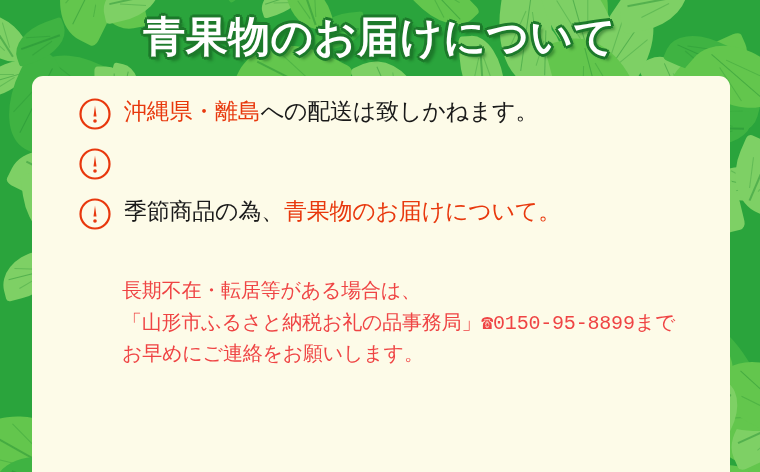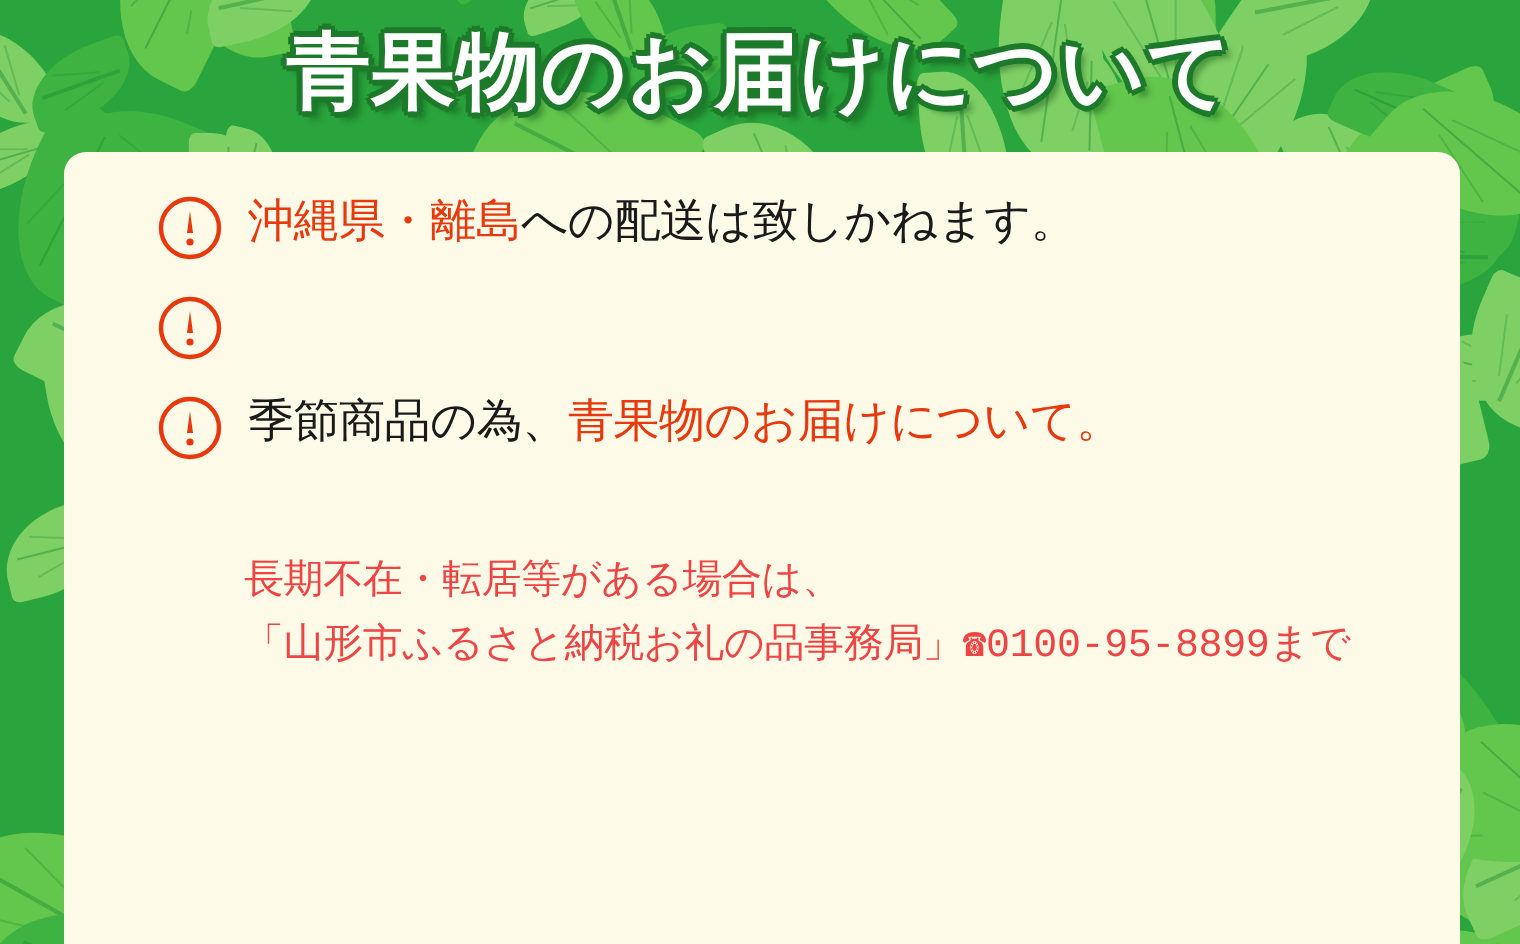--- a/index.html
+++ b/index.html
@@ -821,17 +821,18 @@
             <circle cx="17" cy="24" r="1.8" fill="#e8380d"></circle>
           </svg>
         </span>
         <span class="bullet-text"><span>季節商品の為、</span><span class="hl">青果物のお届けについて。</span></span>
       </div>
 
     </div>
 
     <div id="footer-note">
       <span class="nline">長期不在・転居等がある場合は、</span>
-      <span class="nline">「山形市ふるさと納税お礼の品事務局」☎0100-95-8899まで</span>
+      <span class="nline">「山形市ふるさと納税お礼の品事務局」☎0150-95-8899まで</span>
+      <span class="nline">お早めにご連絡をお願いします。</span>
     </div>
 
   </div>
 </div>
 
 </body></html>

